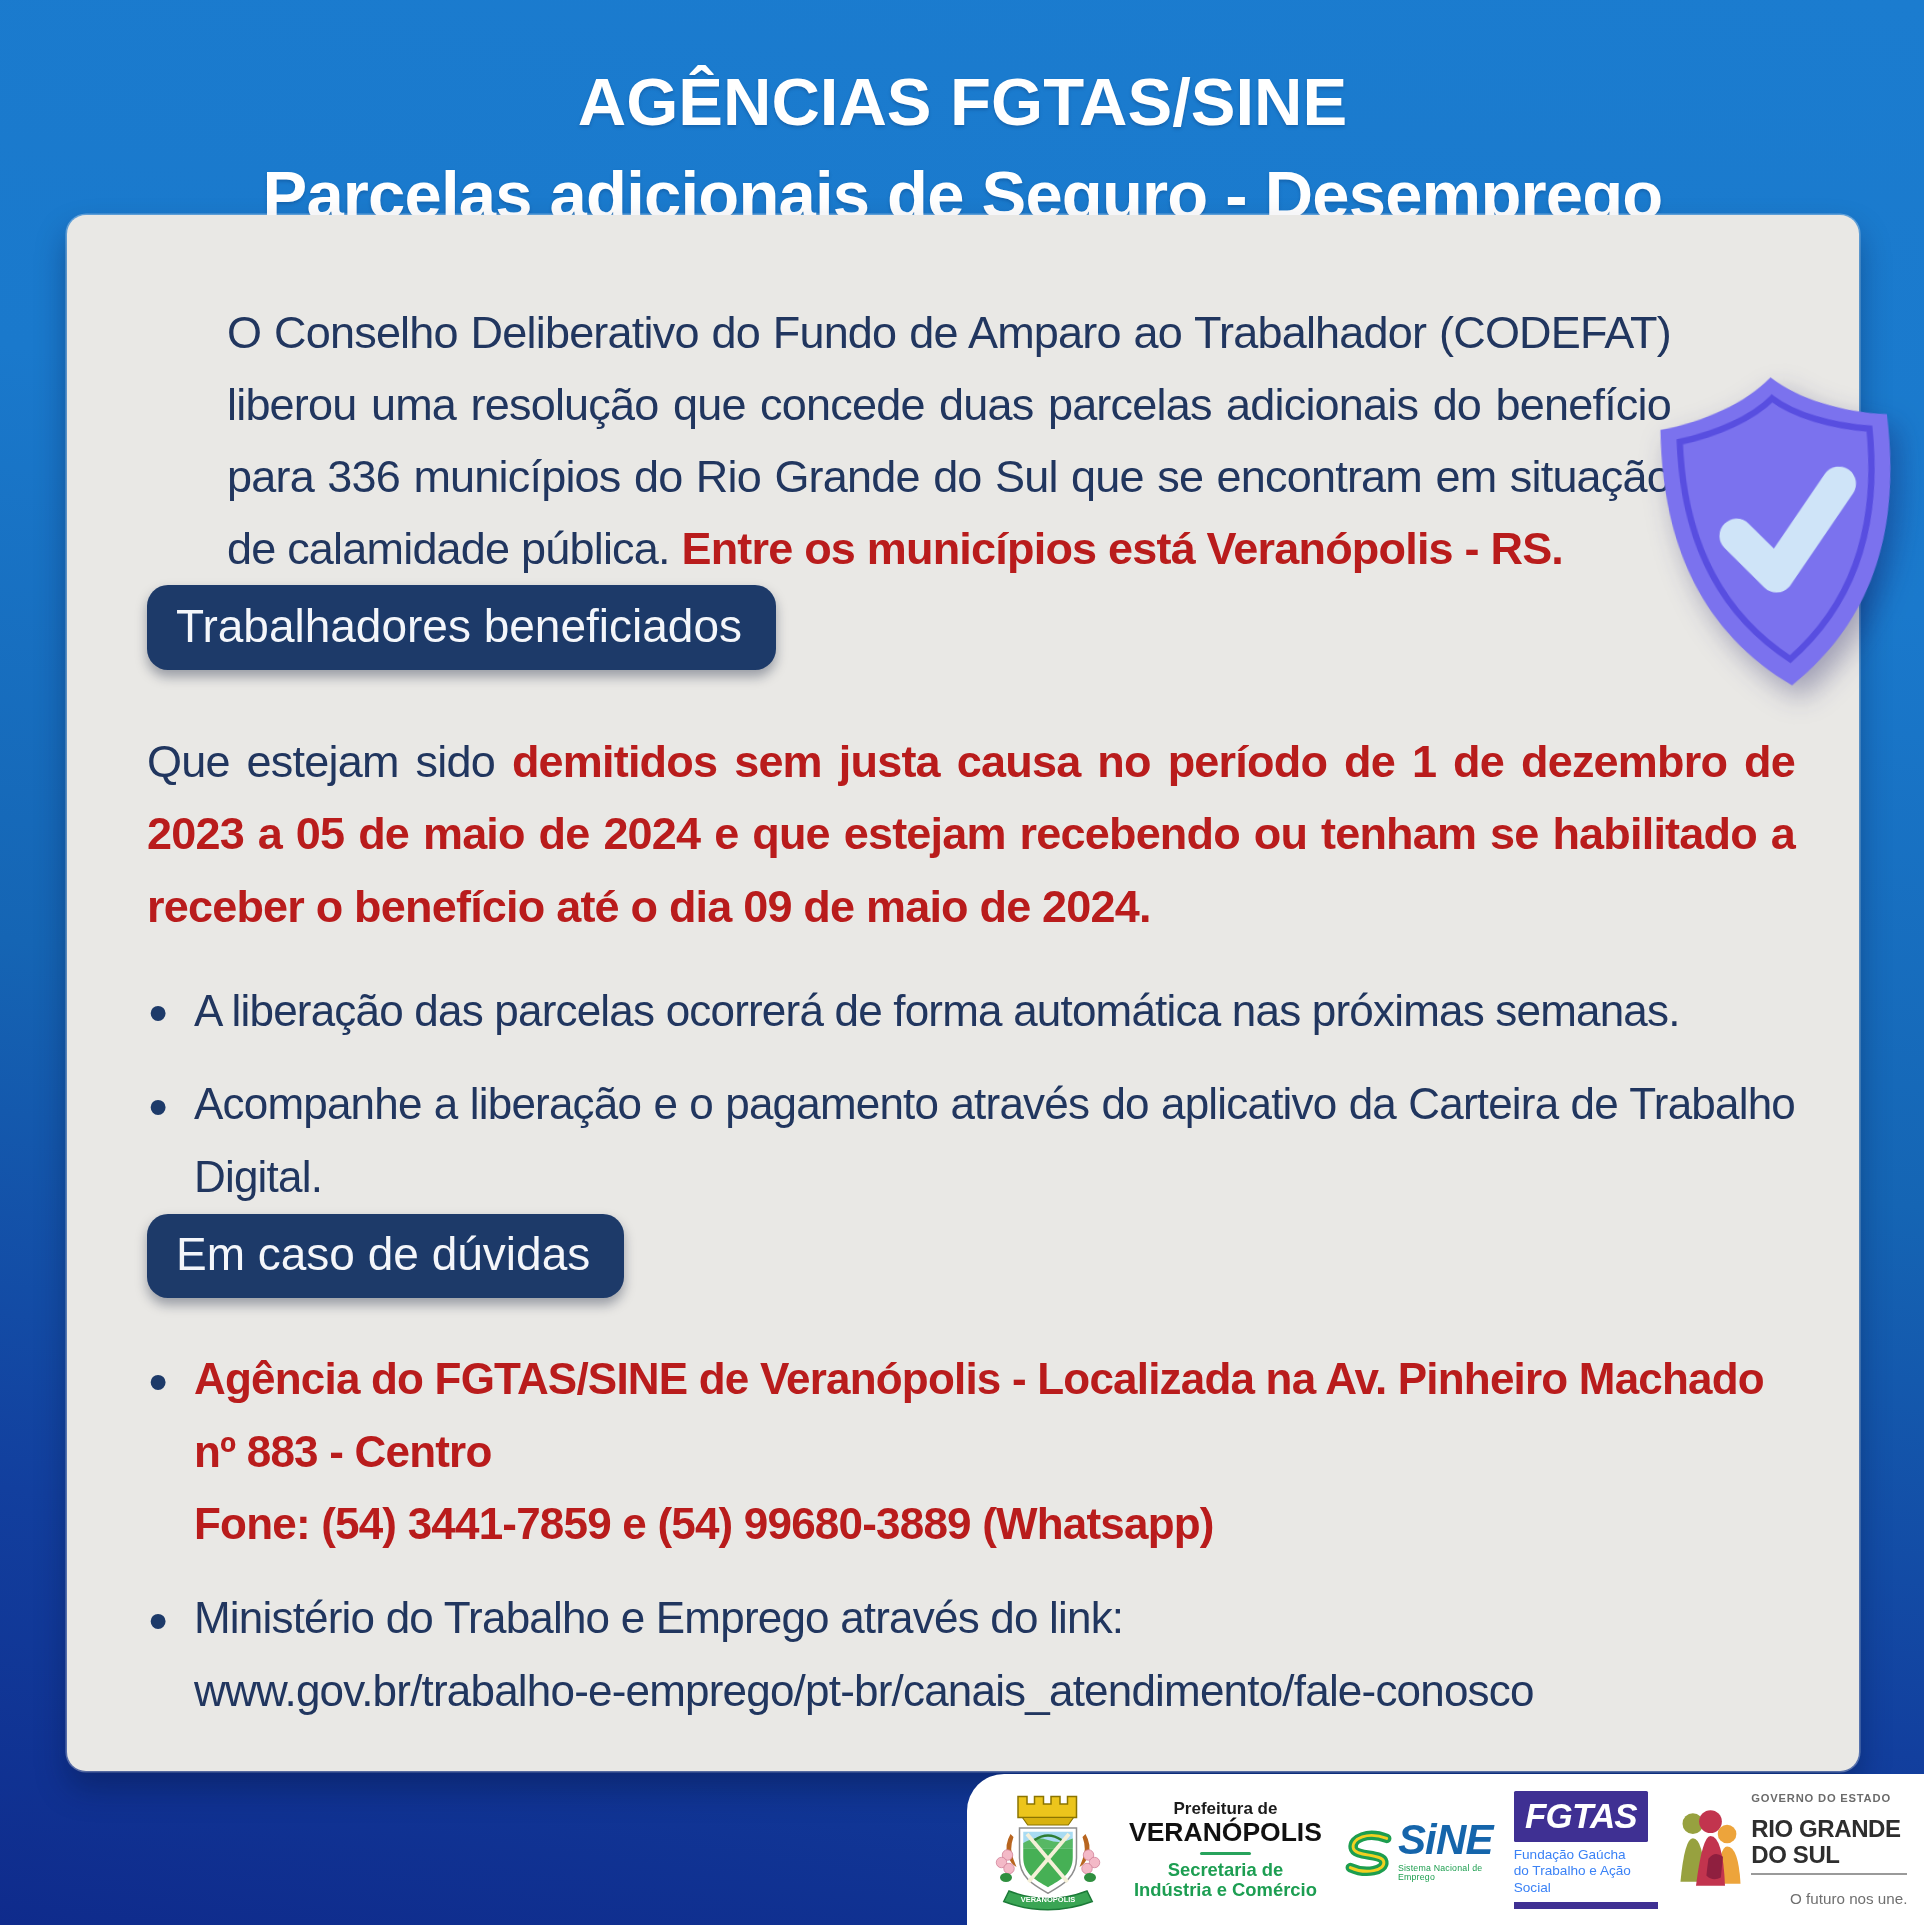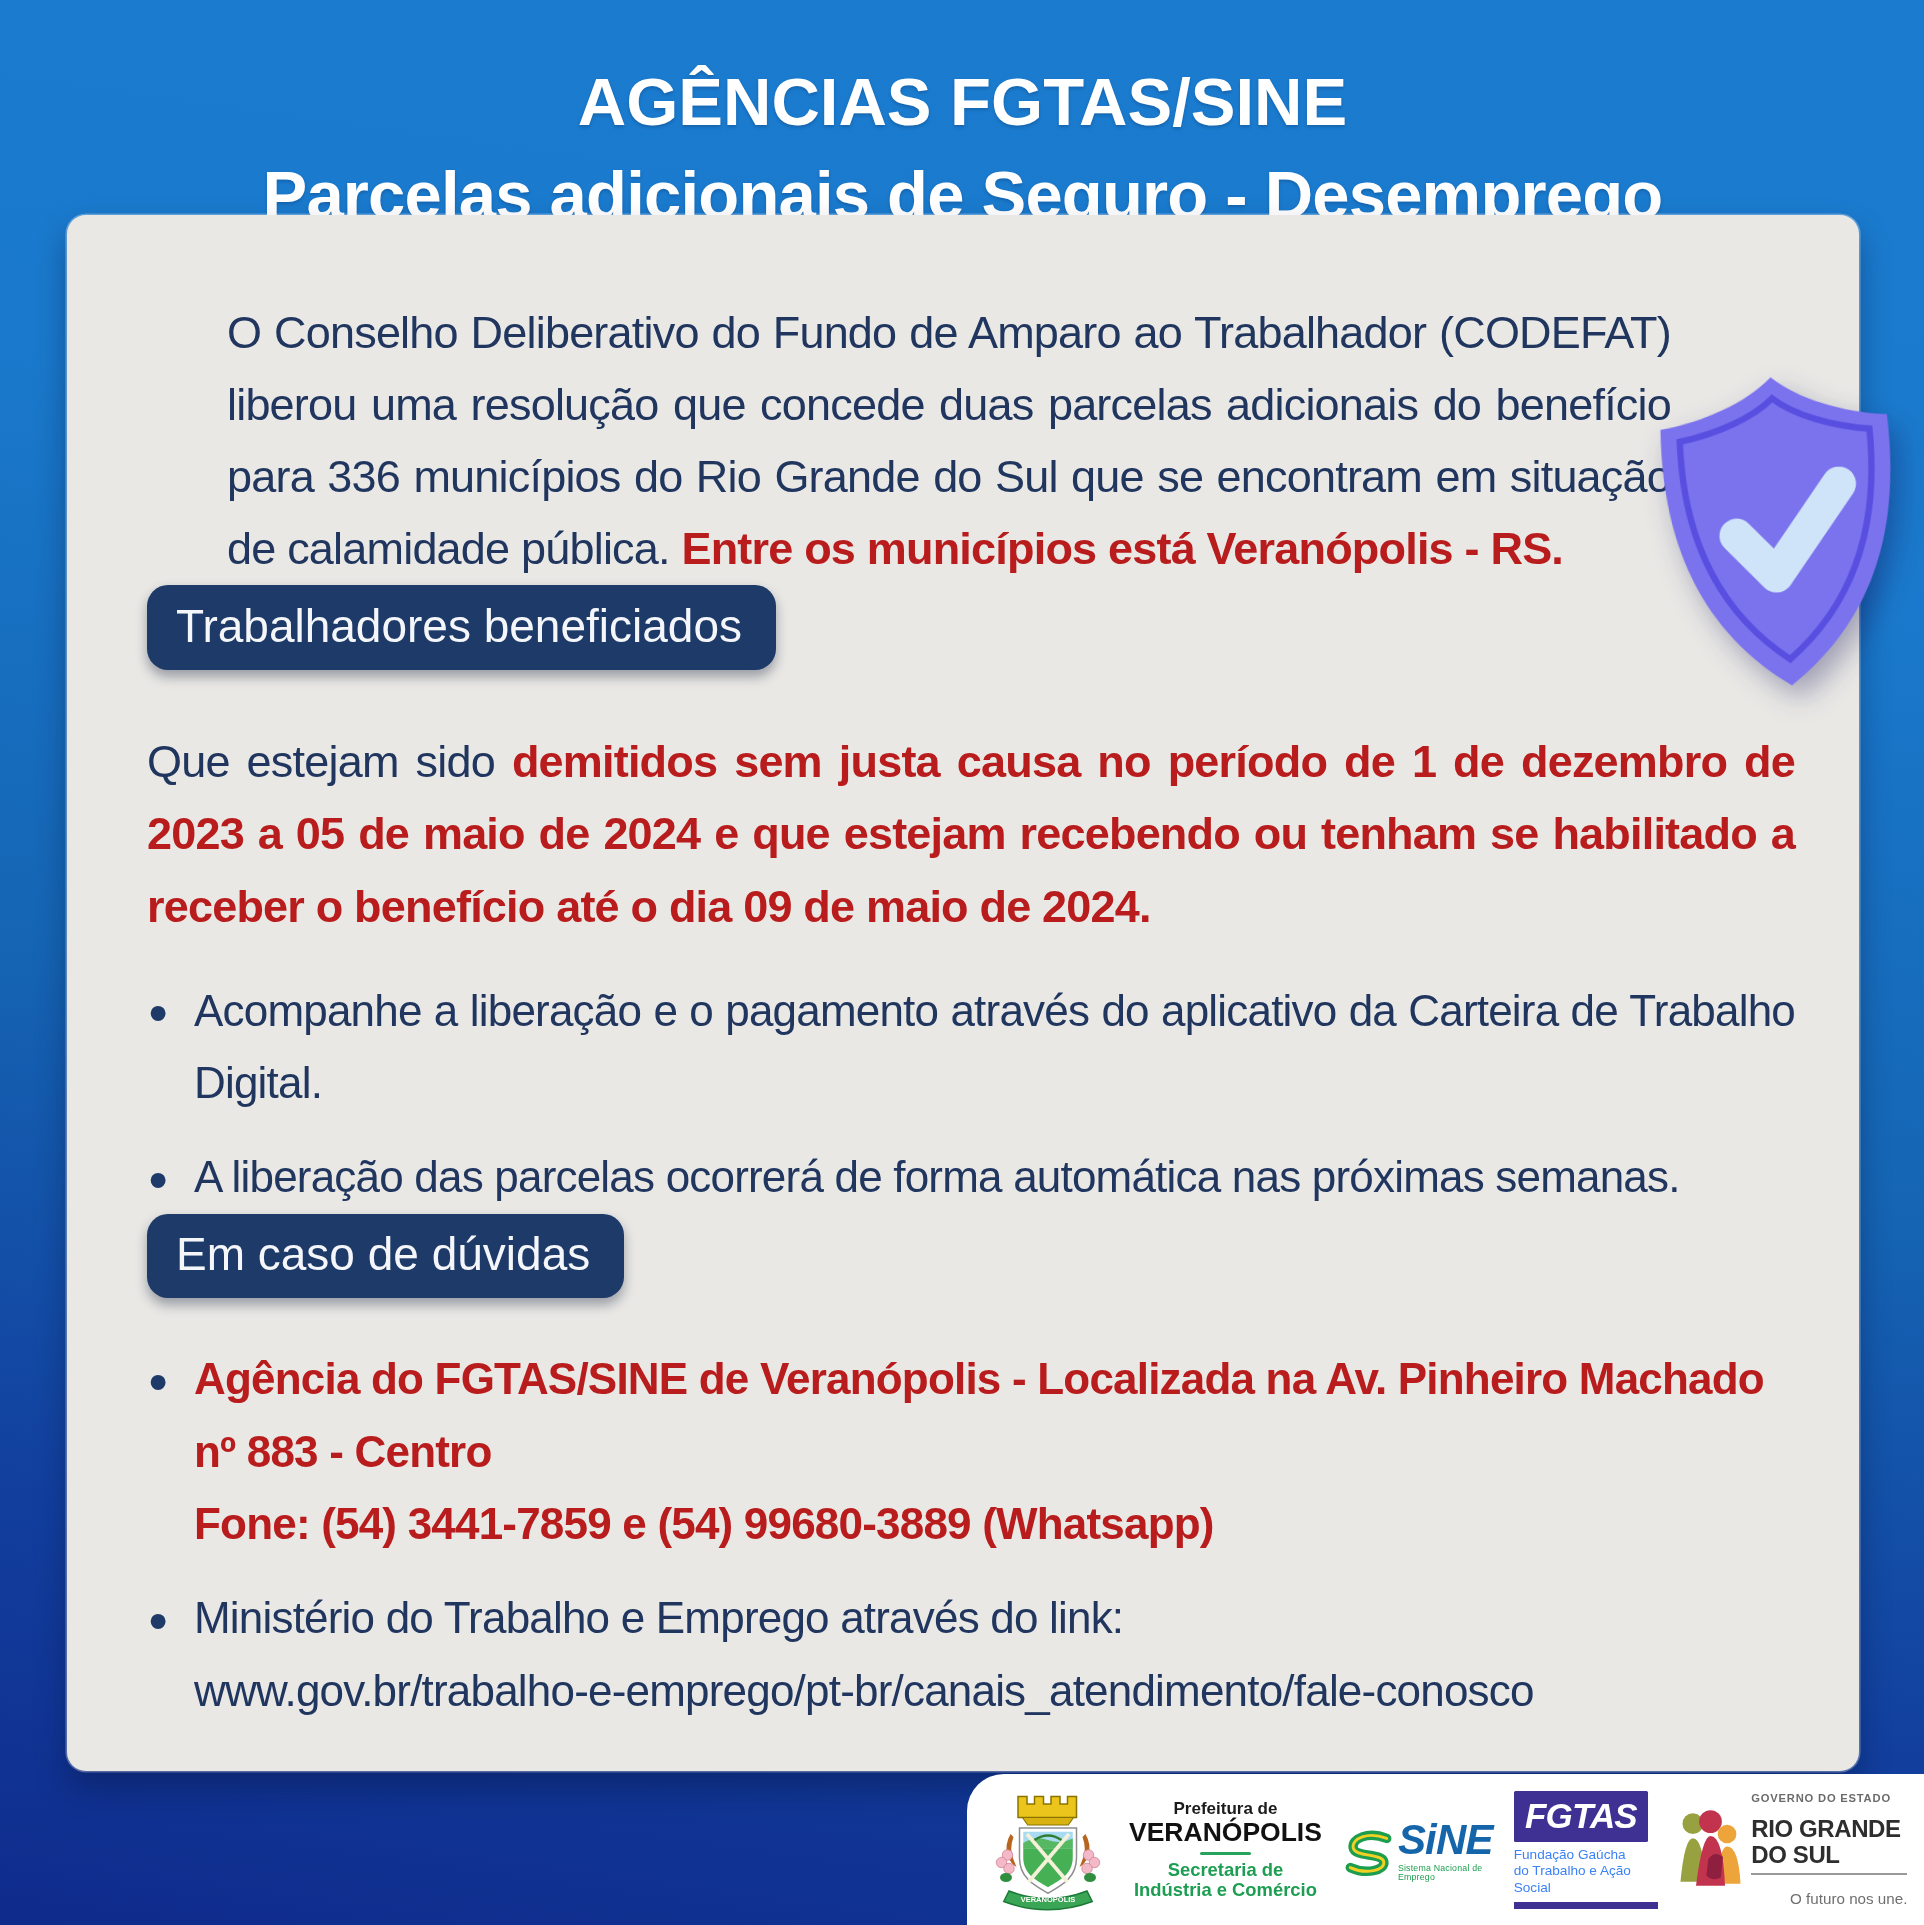--- a/index.html
+++ b/index.html
@@ -94,22 +94,22 @@
 
     <p class="intro"><span>O Conselho Deliberativo do Fundo de Amparo ao Trabalhador (CODEFAT) liberou uma resolução que concede duas parcelas adicionais do benefício para 336 municípios do Rio Grande do Sul que se encontram em situação de calamidade pública. </span><span class="b">Entre os municípios está Veranópolis - RS.</span></p>
 
     <div>
       <span class="badge badge-1">Trabalhadores beneficiados</span>
     </div>
 
     <p class="para2"><span>Que estejam sido </span><span class="b">demitidos sem justa causa no período de 1 de dezembro de 2023 a 05 de maio de 2024 e que estejam recebendo ou tenham se habilitado a receber o benefício até o dia 09 de maio de 2024.</span></p>
 
     <ul class="plain">
+      <li>A liberação das parcelas ocorrerá de forma automática nas próximas semanas.</li>
       <li>Acompanhe a liberação e o pagamento através do aplicativo da Carteira de Trabalho Digital.</li>
-      <li>A liberação das parcelas ocorrerá de forma automática nas próximas semanas.</li>
     </ul>
 
     <div>
       <span class="badge badge-2">Em caso de dúvidas</span>
     </div>
 
     <ul class="plain contact">
       <li>
         <span class="line b">Agência do FGTAS/SINE de Veranópolis - Localizada na Av. Pinheiro Machado nº 883 - Centro</span>
         <span class="line b">Fone: (54) 3441-7859 e (54) 99680-3889 (Whatsapp)</span>

